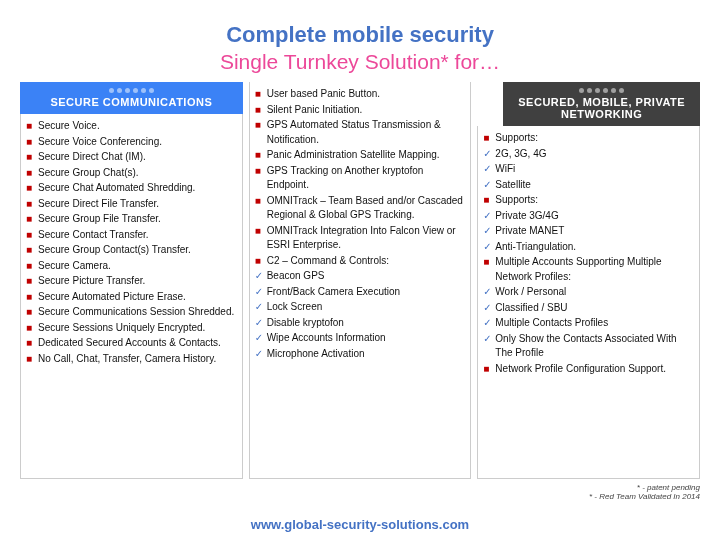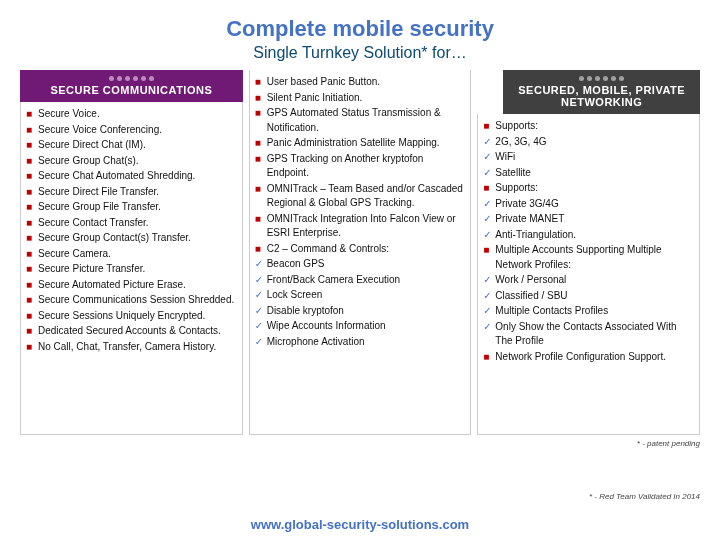--- a/index.html
+++ b/index.html
@@ -6,36 +6,36 @@
     body {
       width: 720px;
       height: 540px;
       font-family: Arial, sans-serif;
       background: #fff;
       overflow: hidden;
     }
     .page {
       width: 720px;
       height: 540px;
-      padding: 16px 20px 8px 20px;
+      padding: 22px 20px 8px 20px;
       display: flex;
       flex-direction: column;
       align-items: center;
     }
     .main-title {
       font-size: 22px;
       font-weight: bold;
       color: #4472c4;
       margin-bottom: 2px;
       text-align: center;
     }
     .sub-title {
-      font-size: 16px;
+      font-size: 21px;
       font-weight: normal;
-      color: #0c4a6e;
+      color: #ec4899;
       margin-bottom: 8px;
       text-align: left;
     }
     .columns {
       display: flex;
       flex-direction: row;
       gap: 6px;
       width: 100%;
       flex: 1;
     }
@@ -47,21 +47,21 @@
     .col-header {
       color: #fff;
       font-weight: bold;
       font-size: 11px;
       text-align: center;
       padding: 6px 4px;
       letter-spacing: 0.5px;
       text-transform: uppercase;
       border-radius: 0px;
     }
-    .col-header-red { background: #701a75; }
+    .col-header-red { background: #3b82f6; }
     .col-header-darkred { background: #7b0000; }
     .col-header-darkgray { background: #404040; margin-left: 26px; }
     .col-body {
       border: 1px solid #ccc;
       border-top: none;
       padding: 5px 5px 5px 5px;
       font-size: 10px;
       color: #111;
       flex: 1;
       line-height: 1.45;
@@ -82,21 +82,20 @@
       font-size: 10px;
     }
     .footer-row {
       width: 100%;
       display: flex;
       justify-content: flex-end;
       align-items: flex-end;
       margin-top: 4px;
       flex-direction: column;
       align-items: flex-end;
-      gap: 44px;
     }
     .patent-note {
       font-size: 8px;
       color: #444;
       font-style: italic;
       text-align: right;
     }
     .website {
       font-size: 13px;
       color: #4472c4;

